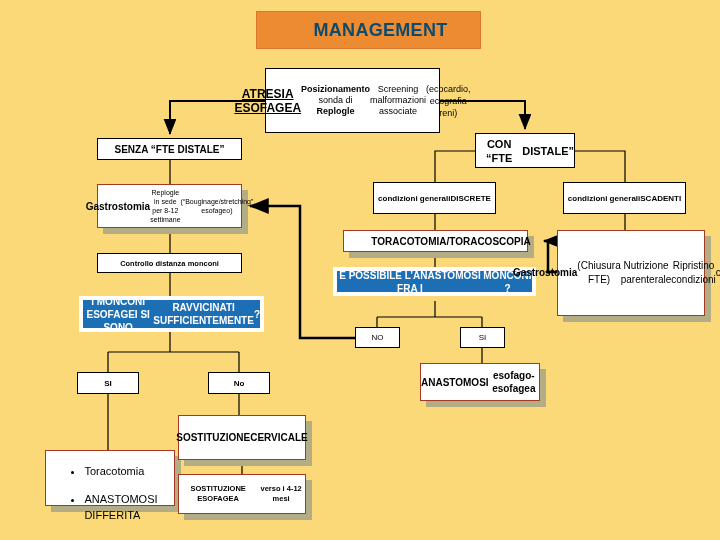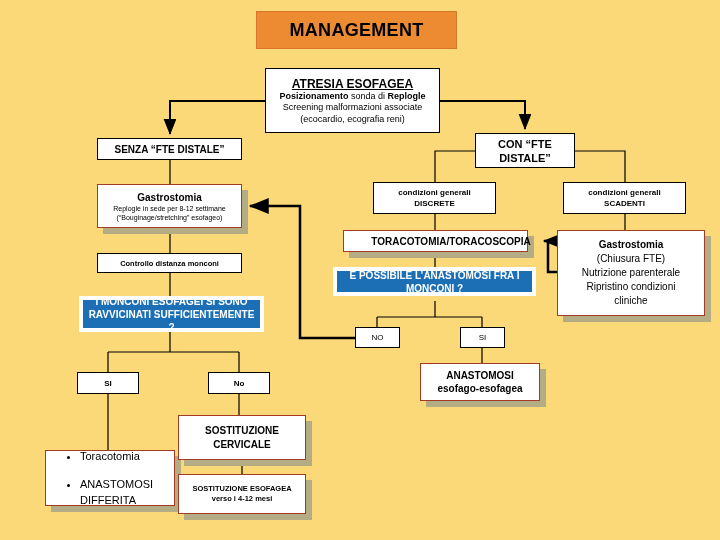--- a/index.html
+++ b/index.html
@@ -6,37 +6,37 @@
   body{
     width:720px;height:540px;
     background:#FBD978;
     font-family:"Liberation Sans", sans-serif;
     overflow:hidden;
     position:relative;
   }
   #stage{position:absolute;left:0;top:0;width:720px;height:540px;}
   .svg-layer{position:absolute;left:0;top:0;width:720px;height:540px;pointer-events:none;}
 
-  .node{position:absolute;box-sizing:border-box;display:flex;flex-direction:column;
+  .node{position:absolute;box-sizing:border-box;display:flex;flex-direction:row;
         align-items:center;justify-content:center;text-align:center;background:#FFFFFF;}
 
   
   .plain{border:1.5px solid #000000;}
   
   .redbox{border:1.5px solid #A33A23;box-shadow:6px 6px 0 0 #B3AC84;}
   
   .blue{background:#1C6FB5;color:#FFFFFF;border:4px solid #FFFFFF;box-shadow:0 0 0 0 transparent;}
   .b{font-weight:bold;}
 
   
   #header{
     position:absolute;left:256px;top:11px;width:199px;height:36px;
     background:#ED8B33;border:1px solid #D9782A;
     display:flex;align-items:center;justify-content:center;
-    font-size:18px;font-weight:bold;color:#000000;letter-spacing:.3px;
+    font-size:18px;font-weight:bold;color:#0c4a6e;letter-spacing:.3px;padding-left:24px;
   }
 
   #main-box{left:265px;top:68px;width:175px;height:65px;}
   #main-box .l1{font-size:12px;font-weight:bold;text-decoration:underline;line-height:14px;}
   #main-box .l2{font-size:9px;line-height:11px;}
   #main-box .l3{font-size:9px;font-weight:normal;line-height:11px;}
   #main-box .l4{font-size:9px;line-height:12px;}
 
   #senza{left:97px;top:138px;width:145px;height:22px;font-size:10px;font-weight:bold;}
   #con{left:475px;top:133px;width:100px;height:35px;font-size:11px;font-weight:bold;line-height:14px;}

